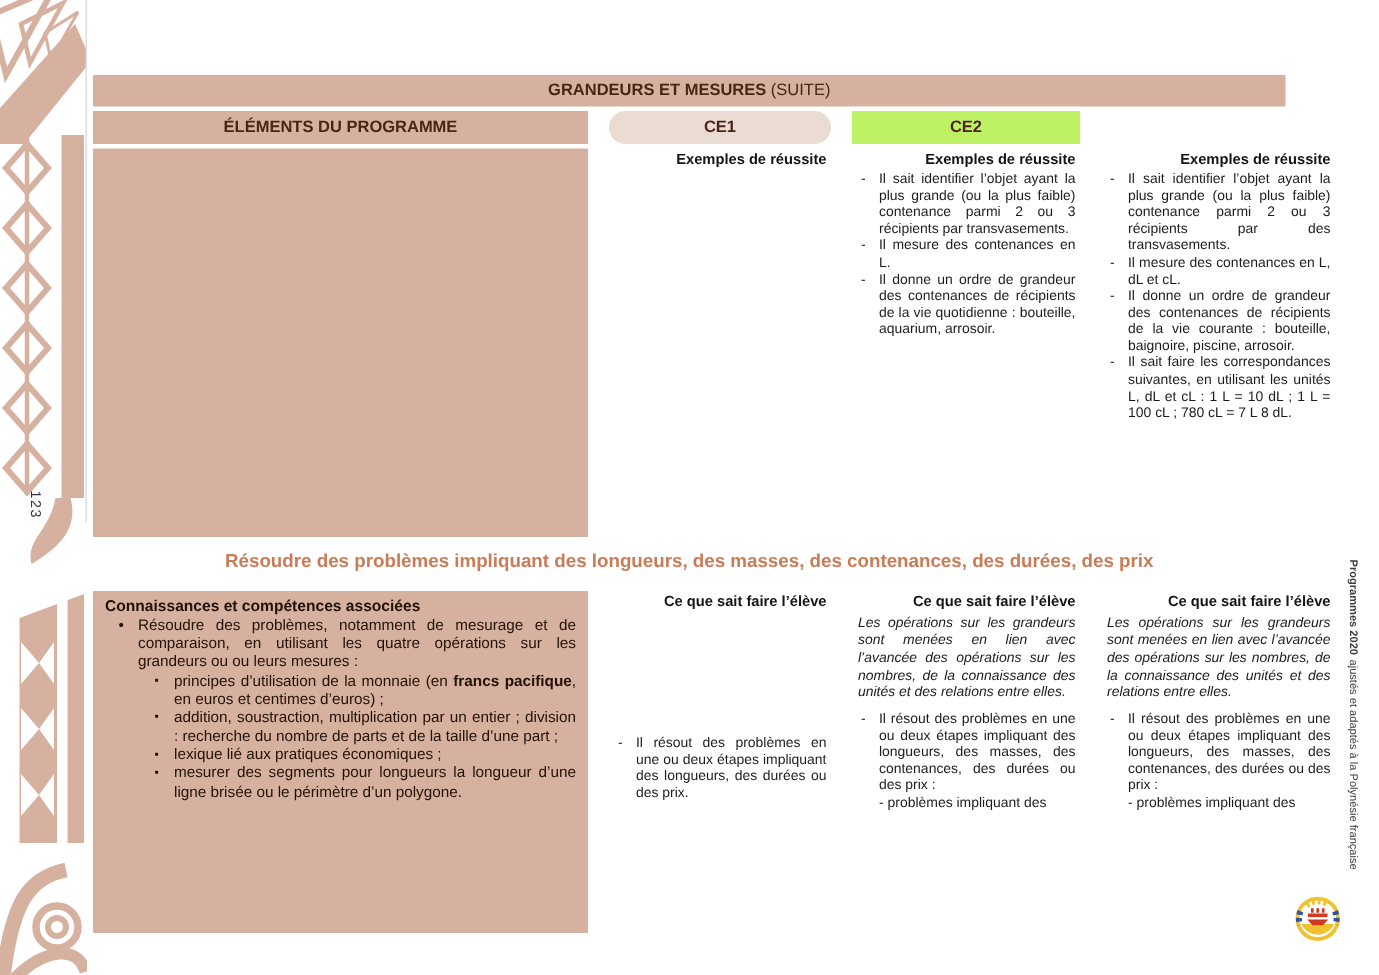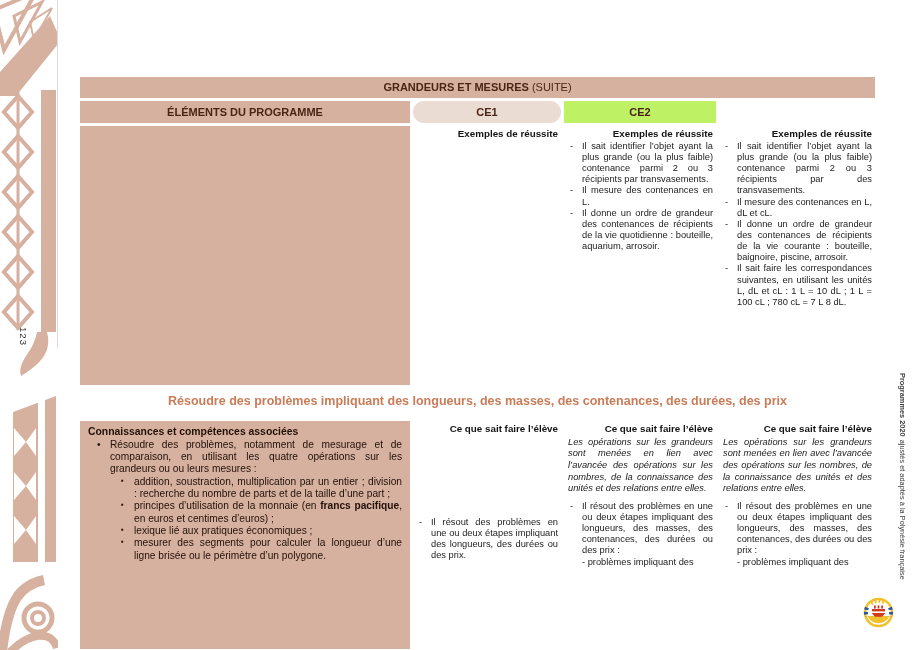--- a/index.html
+++ b/index.html
@@ -13,27 +13,27 @@
   .border-art{position:absolute;left:0;top:0;}
   .page-num{
     position:absolute;left:10px;top:331px;width:26px;text-align:center;
     transform:rotate(90deg);font-size:9.5px;letter-spacing:1px;color:#333;
   }
   .side-label{
     position:absolute;left:907px;top:373px;transform:rotate(90deg);transform-origin:0 0;
     font-size:7.4px;color:#3c3c3c;white-space:nowrap;
   }
   .side-label .sl-bold{font-weight:bold;margin-right:3px;}
-  .content{position:absolute;left:80px;top:50px;width:795px;margin-top:27px;}
+  .content{position:absolute;left:62px;top:50px;width:795px;}
   .title-bar{
     background:#d7b1a0;height:21px;line-height:21px;text-align:center;
     font-size:11px;color:#4a2415;margin-bottom:3px;
   }
   .title-bar .tb{font-weight:bold;}
-  .grid{display:grid;grid-template-columns:330px 148px 152px 156px;column-gap:3px;}
+  .grid{display:grid;grid-template-columns:330px 148px 152px 156px;column-gap:14px;}
   .hdr-cell{
     height:22px;line-height:22px;text-align:center;font-weight:bold;
     font-size:11px;color:#4a2415;
   }
   .hdr-elements{background:#d7b1a0;}
   .hdr-cp{background:#f0ebe7;}
   .hdr-ce1{background:#eadbd3;border-radius:11px;}
   .hdr-ce2{background:#bef264;}
   .row1{margin-top:3px;min-height:259px;}
   .row2{min-height:228px;}
@@ -135,24 +135,24 @@
       <div class="dash-item">Il sait faire les correspondances suivantes, en utilisant les unités L, dL et cL : 1 L = 10 dL ; 1 L = 100 cL ; 780 cL = 7 L 8 dL.</div>
     </div>
   </div>
 
   <div class="section-heading">Résoudre des problèmes impliquant des longueurs, des masses, des contenances, des durées, des prix</div>
 
   <div class="grid row2">
     <div class="kb tan-block">
       <div class="kb-heading">Connaissances et compétences associées</div>
       <div class="b1">Résoudre des problèmes, notamment de mesurage et de comparaison, en utilisant les quatre opérations sur les grandeurs ou ou leurs mesures :</div>
+      <div class="b2"><span>principes d’utilisation de la monnaie (en </span><b>francs pacifique</b><span>, en euros et centimes d’euros) ;</span></div>
       <div class="b2"><span>addition, soustraction, multiplication par un entier ; division : recherche du nombre de parts et de la taille d’une part ;</span><b></b><span></span></div>
-      <div class="b2"><span>principes d’utilisation de la monnaie (en </span><b>francs pacifique</b><span>, en euros et centimes d’euros) ;</span></div>
       <div class="b2"><span>lexique lié aux pratiques économiques ;</span><b></b><span></span></div>
-      <div class="b2"><span>mesurer des segments pour calculer la longueur d’une ligne brisée ou le périmètre d’un polygone.</span><b></b><span></span></div>
+      <div class="b2"><span>mesurer des segments pour longueurs la longueur d’une ligne brisée ou le périmètre d’un polygone.</span><b></b><span></span></div>
     </div>
     <div class="cell">
       <div class="cell-heading">Ce que sait faire l’élève</div>
       <div class="dash-item cp-spacer">Il résout des problèmes en une ou deux étapes impliquant des longueurs, des durées ou des prix.</div>
     </div>
     <div class="cell">
       <div class="cell-heading">Ce que sait faire l’élève</div>
       <div class="intro">Les opérations sur les grandeurs sont menées en lien avec l’avancée des opérations sur les nombres, de la connaissance des unités et des relations entre elles.</div>
       <div class="dash-item">
         <span>Il résout des problèmes en une ou deux étapes impliquant des longueurs, des masses, des contenances, des durées ou des prix :</span>

